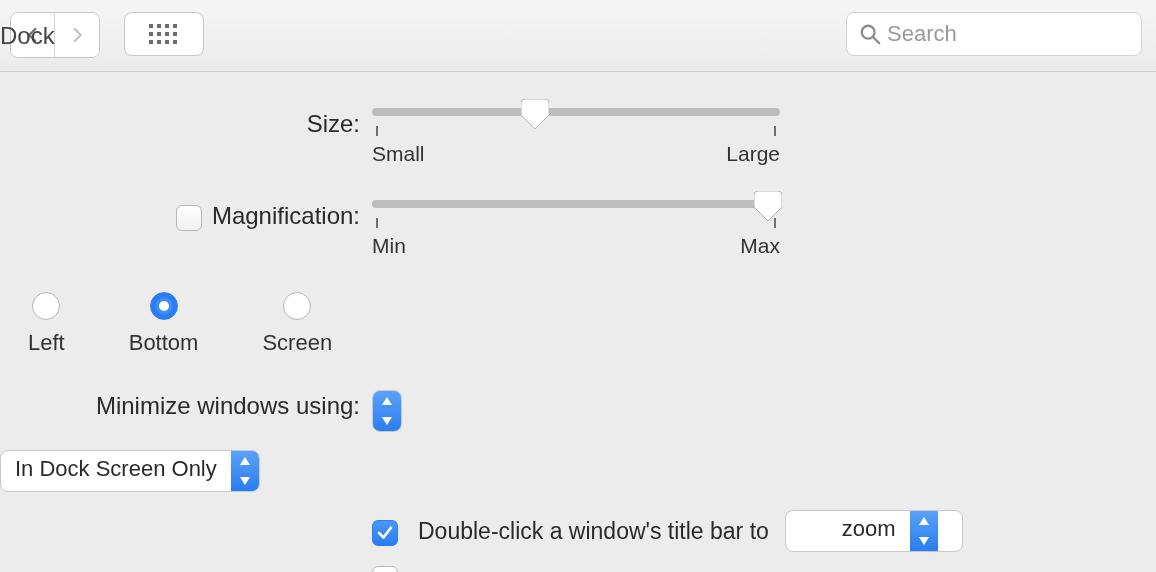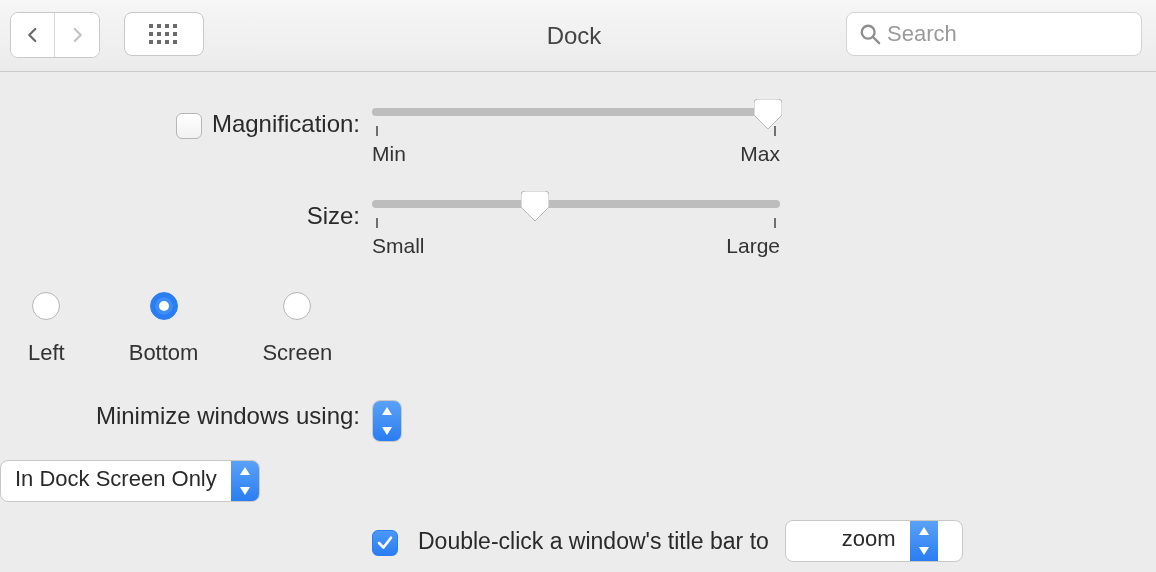--- a/index.html
+++ b/index.html
@@ -60,21 +60,20 @@
   display: flex;
   align-items: center;
   justify-content: center;
   cursor: pointer;
 }
 .gridbtn svg { width: 30px; height: 20px; }
 
 .title {
   position: absolute;
   left: 0; right: 8px; top: 22px;
-  text-align: center;
   font-size: 24px;
   color: #444;
   pointer-events: none;
 }
 
 .search {
   position: absolute;
   right: 14px;
   top: 12px;
   width: 296px;
@@ -177,21 +176,21 @@
 }
 .chk.checked {
   background: linear-gradient(to bottom,#4a98f7,#2a7df2);
   border-color: #2a7df2;
 }
 .chk.checked svg { width: 18px; height: 18px; }
 
 
 .radiozone { margin-left: 28px; }
 .radiorow { display: flex; gap: 64px; }
-.radioitem { display: flex; flex-direction: column; align-items: center; gap: 20px; text-align: right; }
+.radioitem { display: flex; flex-direction: column; align-items: center; gap: 10px; text-align: right; }
 .rdo {
   width: 28px; height: 28px;
   border-radius: 50%;
   border: 1px solid #b6b6b6;
   background: #fff;
   box-sizing: border-box;
   display: flex;
   align-items: center;
   justify-content: center;
 }
@@ -283,61 +282,61 @@
         <circle cx="10" cy="10" r="7" fill="none" stroke="#8d8d8d" stroke-width="2.5"></circle>
         <line x1="15" y1="15" x2="22" y2="22" stroke="#8d8d8d" stroke-width="2.5" stroke-linecap="round"></line>
       </svg>
     <input type="text" placeholder="Search" style="">
   </div>
 </div>
 
 <div class="pane">
 
   <div class="row">
-    <div class="lbl" style="display:flex;justify-content:flex-end;align-items:center;">
-      <span class="chk" id="mag-chk"></span>
-      <span>Magnification:</span>
-    </div>
-    <div class="ctrl">
-      <div class="slider-wrap">
-        <div class="slider-track"></div>
-        <div class="slider-thumb" id="mag-thumb" style="left: 97%;">
-          <svg viewBox="0 0 28 30">
-              <path d="M4 0 H24 A4 4 0 0 1 28 4 V16 L14 30 L0 16 V4 A4 4 0 0 1 4 0 Z" fill="#fff" stroke="#b8b8b8"></path>
-            </svg>
-        </div>
-        <div class="ticks">
-            <div class="tick"></div>
-            <div class="tick"></div>
-          </div>
-        <div class="subs">
-          <span>Min</span>
-          <span>Max</span>
-        </div>
-      </div>
-    </div>
-  </div>
-
-  <div class="row">
     <div class="lbl">Size:</div>
     <div class="ctrl">
       <div class="slider-wrap">
         <div class="slider-track"></div>
         <div class="slider-thumb" id="size-thumb" style="left: 40%;">
           <svg viewBox="0 0 28 30">
               <path d="M4 0 H24 A4 4 0 0 1 28 4 V16 L14 30 L0 16 V4 A4 4 0 0 1 4 0 Z" fill="#fff" stroke="#b8b8b8"></path>
             </svg>
         </div>
         <div class="ticks">
             <div class="tick"></div>
             <div class="tick"></div>
           </div>
         <div class="subs">
           <span>Small</span>
           <span>Large</span>
+        </div>
+      </div>
+    </div>
+  </div>
+
+  <div class="row">
+    <div class="lbl" style="display:flex;justify-content:flex-end;align-items:center;">
+      <span class="chk" id="mag-chk"></span>
+      <span>Magnification:</span>
+    </div>
+    <div class="ctrl">
+      <div class="slider-wrap">
+        <div class="slider-track"></div>
+        <div class="slider-thumb" id="mag-thumb" style="left: 97%;">
+          <svg viewBox="0 0 28 30">
+              <path d="M4 0 H24 A4 4 0 0 1 28 4 V16 L14 30 L0 16 V4 A4 4 0 0 1 4 0 Z" fill="#fff" stroke="#b8b8b8"></path>
+            </svg>
+        </div>
+        <div class="ticks">
+            <div class="tick"></div>
+            <div class="tick"></div>
+          </div>
+        <div class="subs">
+          <span>Min</span>
+          <span>Max</span>
         </div>
       </div>
     </div>
   </div>
 
   <div class="row">
     <div class="ctrl radiozone">
       <div class="radiorow" id="radios">
           <div class="radioitem">
             <div class="rdo"></div>

